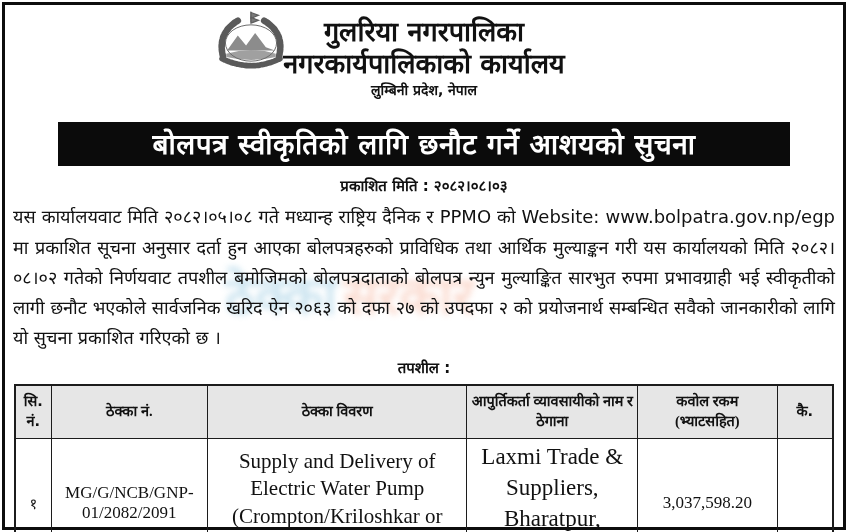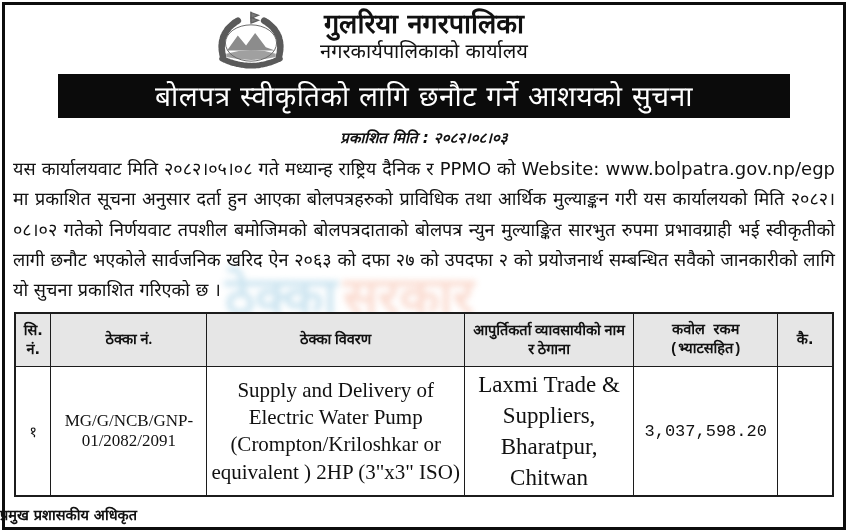--- a/index.html
+++ b/index.html
@@ -4,34 +4,34 @@
 <style>
   html,body { margin:0; padding:0; background:#ffffff; }
   .page {
     position:relative; width:848px; height:532px; background:#ffffff;
     font-family:"DejaVu Sans","Liberation Sans",sans-serif; color:#111;
     overflow:hidden; box-sizing:border-box;
   }
   .frame { position:absolute; inset:2px; border:3px solid #0d0d0d; pointer-events:none; }
 
   
-  .header { position:relative; text-align:center; padding-top:8px; }
+  .header { position:relative; text-align:center; padding-top:16px; }
   .emblem { position:absolute; left:208px; top:10px; width:86px; height:66px; }
   .h-muni  { font-size:27px; font-weight:bold; line-height:1.15; }
-  .h-office{ font-size:20px; font-weight:normal; line-height:1.25; }
+  .h-office{ font-size:27px; font-weight:bold; line-height:1.25; }
   .h-loc   { font-size:14px; font-weight:bold; line-height:1.5; }
   .h-prov  { font-size:14px; font-weight:bold; line-height:1.4; }
 
   
   .banner {
-    margin:10px auto 0; width:732px; height:44px; background:#0b0b0b;
-    color:#ffffff; font-size:28px; font-weight:normal; text-align:center;
+    margin:22px auto 0; width:732px; height:44px; background:#0b0b0b;
+    color:#ffffff; font-size:28px; font-weight:bold; text-align:center;
     line-height:46px; letter-spacing:0.5px;
   }
-  .pubdate { text-align:center; font-size:15px; font-weight:bold; margin-top:9px;font-style:italic; }
+  .pubdate { text-align:center; font-size:15px; font-weight:bold; margin-top:9px; }
 
   
   .body-text {
     margin:7px 13px 0 13px; font-size:18px; line-height:1.68;
     text-align:justify; position:relative; z-index:2;
   }
   .details-label { text-align:center; font-weight:bold; font-size:15px; margin-top:3px; position:relative; z-index:2; }
 
   
   .watermark {
@@ -50,21 +50,21 @@
   table.tender th, table.tender td { border:1.5px solid #1c1c1c; padding:2px 4px; }
   table.tender th {
     background:#e6e6e6; font-size:14.5px; font-weight:bold; text-align:center;
     height:48px; line-height:1.35;
   }
   table.tender td { text-align:center; vertical-align:middle; height:95px; }
   .c-sn   { width:28px;  font-size:15px; }
   .c-no   { width:151px; font-family:"Liberation Serif","DejaVu Serif",serif; font-size:17px;margin-top:20px; }
   .c-desc { width:262px; font-family:"Liberation Serif","DejaVu Serif",serif; font-size:21px; line-height:1.3; padding:0 22px; }
   .c-supp { width:174px; font-family:"Liberation Serif","DejaVu Serif",serif; font-size:23px; line-height:1.35; padding:0 18px; }
-  .c-amt  { width:138px; font-family:Liberation Mono, monospace; font-size:17px; }
+  .c-amt  { width:138px; font-family:Liberation Serif, serif; font-size:17px; }
   .c-rem  { width:52px; }
 
   .signatory { font-weight:bold; font-size:14.5px; margin:7px 22px 0 0; position:relative; z-index:2; }
 </style>
 </head>
 <body>
 
 <div class="page">
   <div class="frame"></div>
 
@@ -79,33 +79,35 @@
         <path d="M50,2 L50,15"></path>
         <path d="M50,3 L59,6.5 L50,10 Z"></path>
         <path d="M50,9 L59,12.5 L50,16 Z"></path>
       </g>
       <path d="M21,49 L34,31 L44,43 L55,28 L68,45 L79,49 Z" fill="#8c8c8c"></path>
       <path d="M20,53 Q50,44 80,53 L80,57 Q50,64 20,57 Z" fill="#a0a0a0"></path>
       <ellipse cx="50" cy="40" rx="31" ry="22" fill="none" stroke="#6a6a6a" stroke-width="1.2"></ellipse>
     </svg>
     <div class="h-muni">गुलरिया नगरपालिका</div>
     <div class="h-office">नगरकार्यपालिकाको कार्यालय</div>
+    <div class="h-prov">लुम्बिनी प्रदेश, नेपाल</div>
   </div>
 
   <div class="banner">बोलपत्र स्वीकृतिको लागि छनौट गर्ने आशयको सुचना</div>
 
   <div class="pubdate">प्रकाशित मिति : २०८२।०८।०३</div>
 
   <div class="watermark">
     <span class="wm-left">ठेक्का</span>
     <span class="wm-right">सरकार</span>
   </div>
 
   <div class="body-text">यस कार्यालयवाट मिति २०८२।०५।०८ गते मध्यान्ह राष्ट्रिय दैनिक र PPMO को Website: www.bolpatra.gov.np/egp मा प्रकाशित सूचना अनुसार दर्ता हुन आएका बोलपत्रहरुको प्राविधिक तथा आर्थिक मुल्याङ्कन गरी यस कार्यालयको मिति २०८२।०८।०२ गतेको निर्णयवाट तपशील बमोजिमको बोलपत्रदाताको बोलपत्र न्युन मुल्याङ्कित सारभुत रुपमा प्रभावग्राही भई स्वीकृतीको लागी छनौट भएकोले सार्वजनिक खरिद ऐन २०६३ को दफा २७ को उपदफा २ को प्रयोजनार्थ सम्बन्धित सवैको जानकारीको लागि यो सुचना प्रकाशित गरिएको छ ।</div>
 
+  <div class="details-label">तपशील :</div>
 
   <table class="tender">
     <thead>
       <tr>
         <th class="c-sn">सि. नं.</th>
         <th class="c-no">ठेक्का नं.</th>
         <th class="c-desc">ठेक्का विवरण</th>
         <th class="c-supp">आपुर्तिकर्ता व्यावसायीको नाम र ठेगाना</th>
         <th class="c-amt">कवोल रकम (भ्याटसहित)</th>
         <th class="c-rem">कै.</th>

